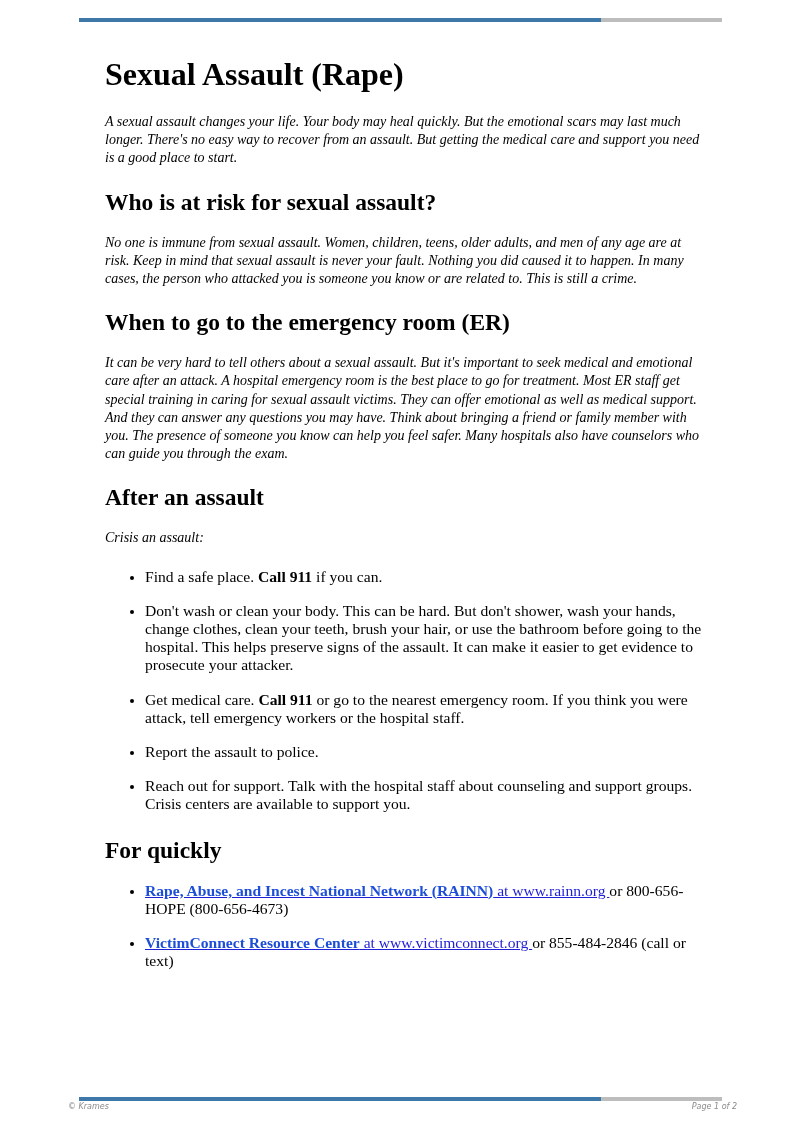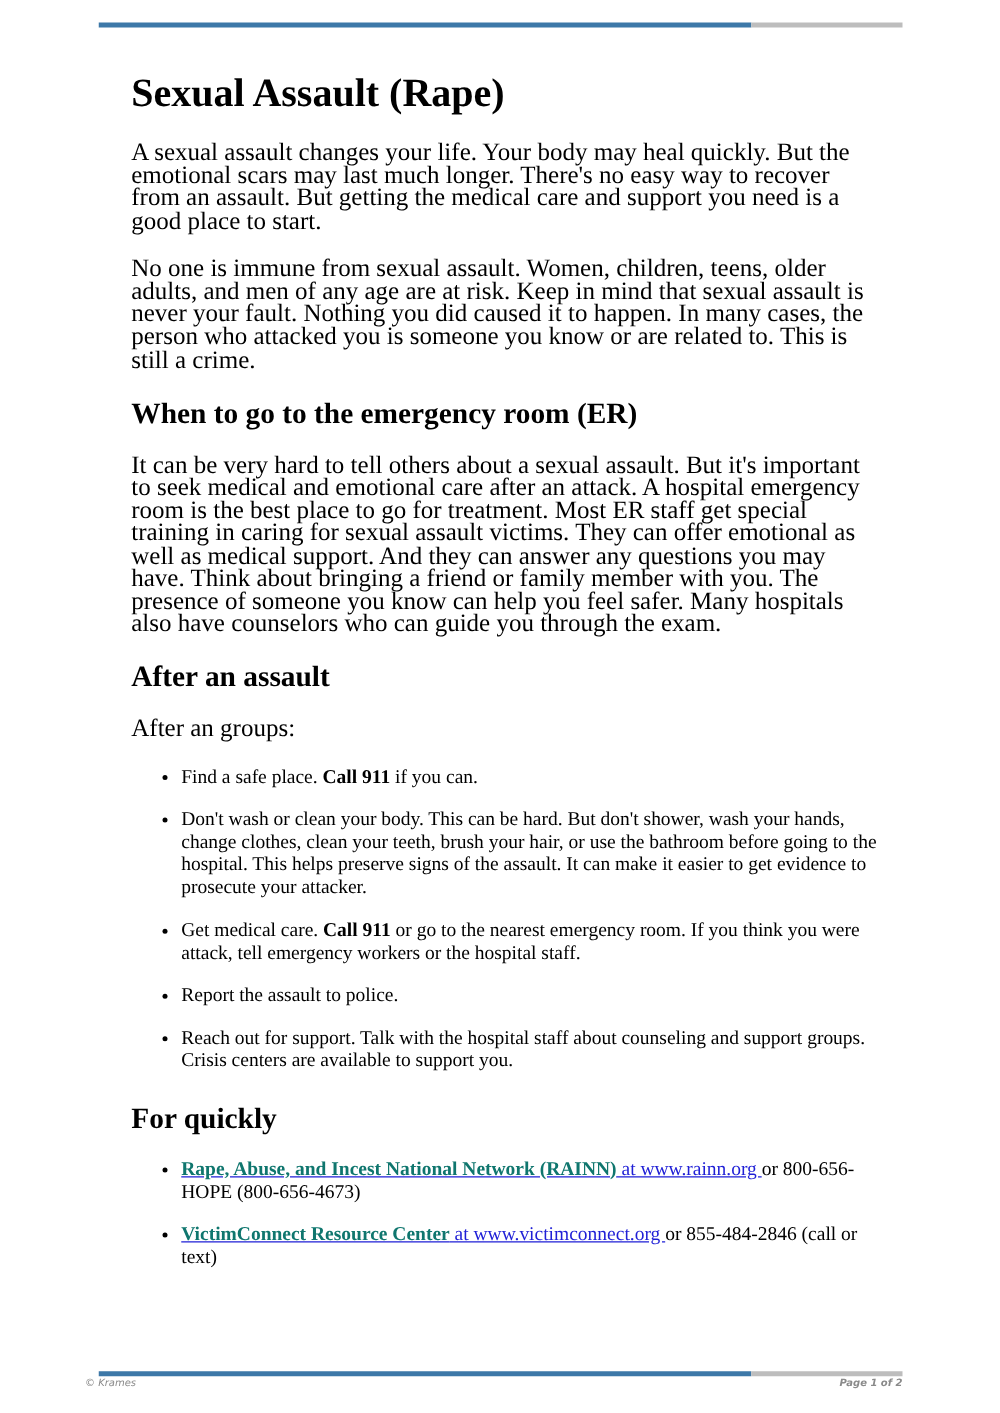--- a/index.html
+++ b/index.html
@@ -41,72 +41,74 @@
       margin: 0 0 19px 0;
     }
     h2 {
       font-family: "Liberation Serif", serif;
       font-weight: bold;
       font-size: 23.5px;
       line-height: 28px;
       margin: 0 0 18px 0;
     }
     p {
-      font-size: 20px;
+      font-size: 14px;
       line-height: 18.2px;
       margin: 0 0 20px 0;
+      font-style: italic;
     }
     ul {
       margin: 0 0 22px 0;
       padding-left: 40px;
     }
     ul li {
       font-size: 15.6px;
       line-height: 18.2px;
       margin: 0 0 16px 0;
       padding-left: 0;
     }
     ul li::marker { font-size: 13px; }
     b { font-weight: bold; margin-top: 28px; }
     a.link {
       color: #1f1fd6;
       text-decoration: underline;
     }
-    a.link b { color: #0f766e; text-align: right; }
+    a.link b { color: #1d4ed8; text-align: right; }
 
     .footer-left, .footer-right {
       position: absolute;
       top: 1102px;
       font-family: "DejaVu Sans", sans-serif;
       font-style: italic;
       font-size: 8px;
       color: #8a8a8a;
     }
     .footer-left { left: 68px; }
-    .footer-right { right: 78px; font-weight: bold; }
+    .footer-right { right: 63px; }
   </style>
 </head>
 <body>
 
 <div class="bar top-bar">
   <div class="blue"></div>
   <div class="gray"></div>
 </div>
 
 <div class="content">
   <h1>Sexual Assault (Rape)</h1>
   <p>A sexual assault changes your life. Your body may heal quickly. But the emotional scars may last much longer. There's no easy way to recover from an assault. But getting the medical care and support you need is a good place to start.</p>
 
+  <h2>Who is at risk for sexual assault?</h2>
   <p>No one is immune from sexual assault. Women, children, teens, older adults, and men of any age are at risk. Keep in mind that sexual assault is never your fault. Nothing you did caused it to happen. In many cases, the person who attacked you is someone you know or are related to. This is still a crime.</p>
 
   <h2>When to go to the emergency room (ER)</h2>
   <p>It can be very hard to tell others about a sexual assault. But it's important to seek medical and emotional care after an attack. A hospital emergency room is the best place to go for treatment. Most ER staff get special training in caring for sexual assault victims. They can offer emotional as well as medical support. And they can answer any questions you may have. Think about bringing a friend or family member with you. The presence of someone you know can help you feel safer. Many hospitals also have counselors who can guide you through the exam.</p>
 
   <h2>After an assault</h2>
-  <p>After an groups:</p>
+  <p>Crisis an assault:</p>
   <ul>
     <li><span>Find a safe place. </span><b>Call 911</b><span> if you can.</span></li>
     <li><span>Don't wash or clean your body. This can be hard. But don't shower, wash your hands, change clothes, clean your teeth, brush your hair, or use the bathroom before going to the hospital. This helps preserve signs of the assault. It can make it easier to get evidence to prosecute your attacker.</span></li>
     <li><span>Get medical care. </span><b>Call 911</b><span> or go to the nearest emergency room. If you think you were attack, tell emergency workers or the hospital staff.</span></li>
     <li><span>Report the assault to police.</span></li>
     <li><span>Reach out for support. Talk with the hospital staff about counseling and support groups. Crisis centers are available to support you.</span></li>
   </ul>
 
   <h2>For quickly</h2>
   <ul>

